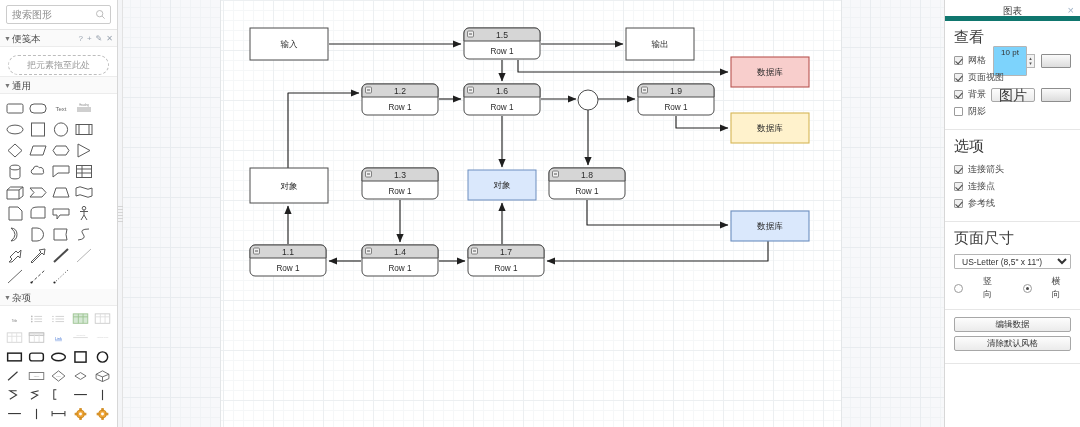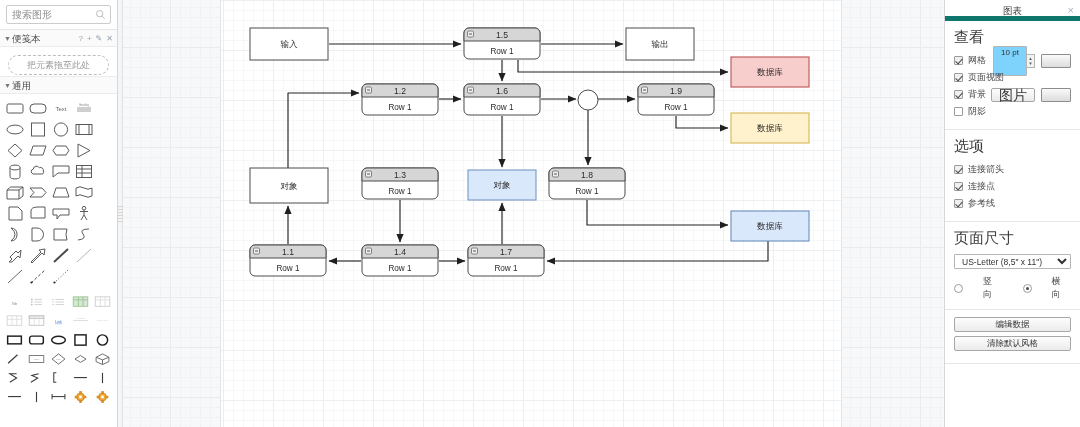--- a/index.html
+++ b/index.html
@@ -454,20 +454,24 @@
           </svg>
         </div>
         <div class="shape-cell">
           <svg width="18" height="17" viewBox="0 0 18 17">
             <line x1="2" y1="15" x2="16" y2="2" stroke="#4a4a4a" stroke-dasharray="1 2"></line>
             <circle cx="2.5" cy="14.5" r="1.1" fill="#222"></circle>
           </svg>
         </div>
       </div>
 
+    <div class="sec-header">
+      <span class="caret">▼</span>
+      <span>杂项</span>
+    </div>
     <div class="misc-grid" id="misc-shapes">
         <div class="misc-row">
           <div class="mini-thumb">
             <svg class="thumb-img" viewBox="0 0 19 14">
               <text x="9.5" y="10" font-size="3.4" text-anchor="middle" fill="#777" font-family="Liberation Sans">Title</text>
             </svg>
           </div>
           <div class="mini-thumb">
             <svg class="thumb-img" viewBox="0 0 19 14">
               <g fill="#bbb">

